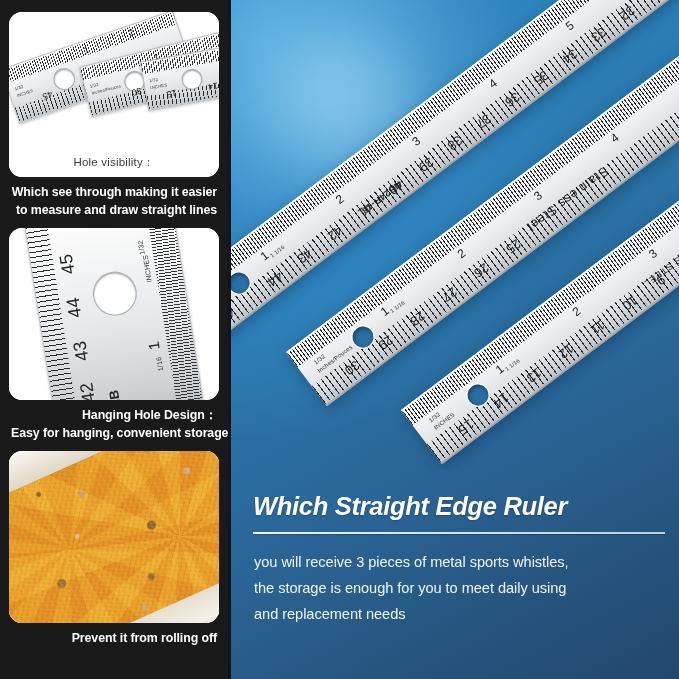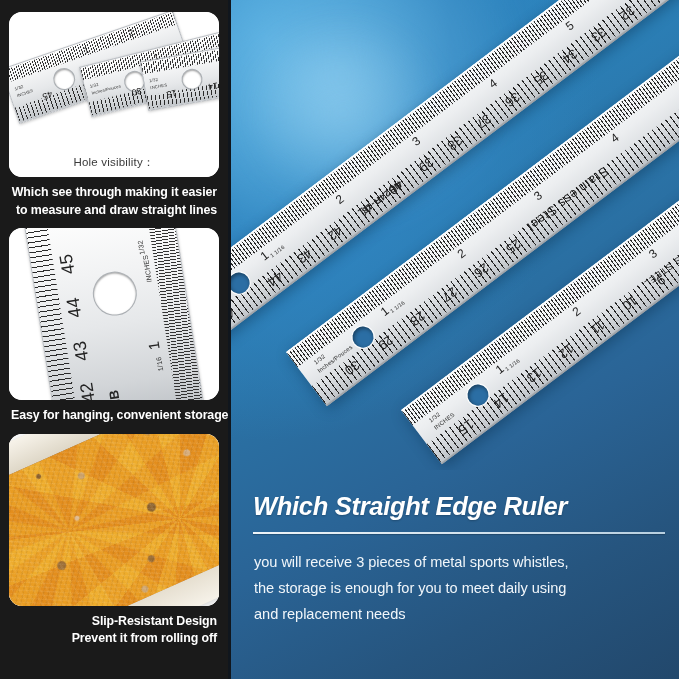--- a/index.html
+++ b/index.html
@@ -259,40 +259,40 @@
             <div class="rnum" style="left:26px;top:162px;font-size:18px;transform:rotate(-90deg);">42</div>
             <div class="rtiny" style="left:104px;top:34px;font-size:7px;transform:rotate(-90deg);">1/32</div>
             <div class="rtiny" style="left:100px;top:56px;font-size:7px;transform:rotate(-90deg);">INCHES</div>
             <div class="rnum" style="left:104px;top:128px;font-size:15px;transform:rotate(-90deg);">1</div>
             <div class="rtiny" style="left:104px;top:152px;font-size:7px;transform:rotate(-90deg);">1/16</div>
             <div class="rnum" style="left:52px;top:176px;font-size:13px;transform:rotate(-90deg);font-weight:bold;">NB</div>
           </div>
         </div>
       </div>
       <div class="feature-caption">
+        <span class="ln">Hanging Hole Design：</span>
         <span class="ln">Easy for hanging, convenient storage</span>
       </div>
     </div>
 
     <div class="spacer-sm"></div>
 
     <div class="feature-block">
       <div class="feature-card card-3">
         <div class="cork-wrap">
           <div class="cork-slab">
             <div class="cork-edge top"></div>
             <div class="cork-face">
                 <div class="cork-grain"></div>
               </div>
             <div class="cork-edge bot"></div>
           </div>
         </div>
       </div>
       <div class="feature-caption">
-        <span class="ln">Slip-Resistant Design</span>
         <span class="ln">Prevent it from rolling off</span>
       </div>
     </div>
 
   </div>
 
   <div id="divider"></div>
 
   <div id="main">
 

